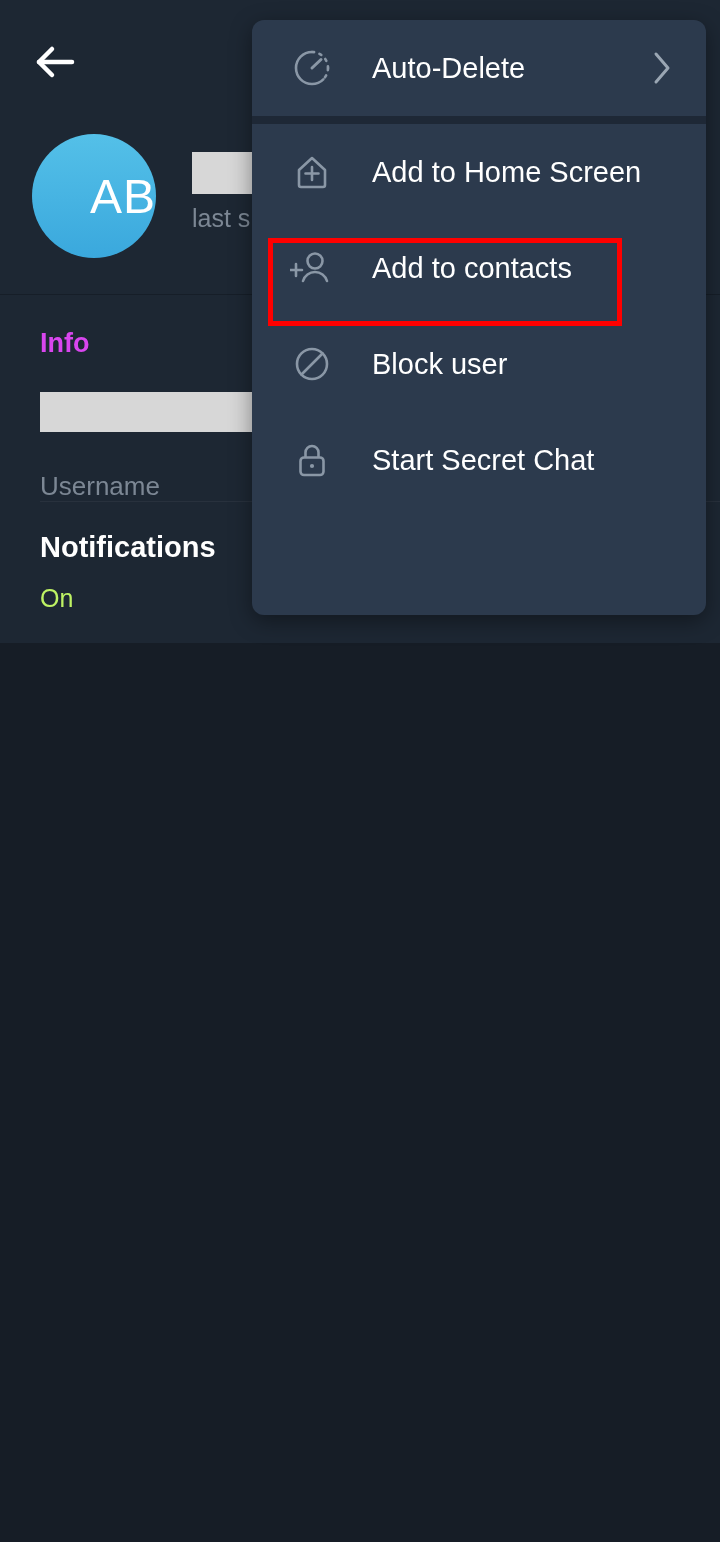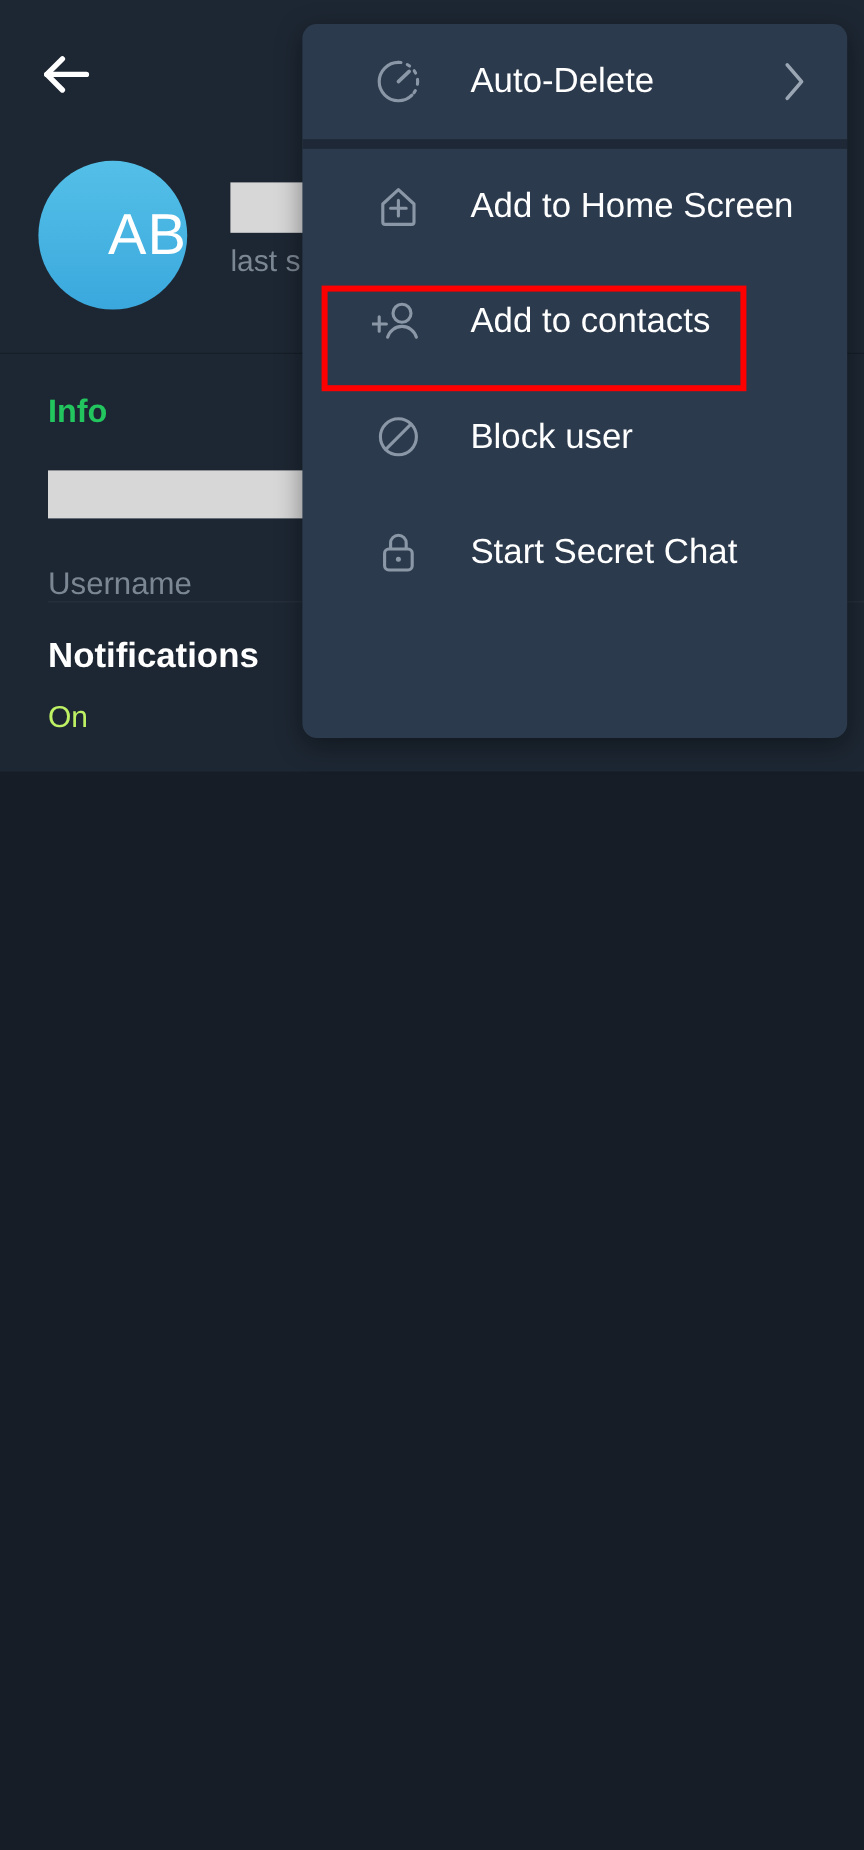--- a/index.html
+++ b/index.html
@@ -38,21 +38,21 @@
   }
   .status-line {
     position:absolute; left:192px; top:204px;
     color:#7c8794; font-size:25px; white-space:nowrap;
   }
 
   
   .info-section { position:absolute; left:0; top:296px; width:720px; }
   .info-title {
     position:absolute; left:40px; top:32px;
-    color:#22c55e; font-size:27px; font-weight:700;
+    color:#d946ef; font-size:27px; font-weight:700;
   }
   .redact-username {
     position:absolute; left:40px; top:96px; width:230px; height:40px;
     background:#d7d7d7;
   }
   .info-sub {
     position:absolute; left:40px; top:146px;
     color:#7c8794; font-size:26px;margin-top:29px;
   }
   .info-divider {
@@ -71,21 +71,21 @@
   
   .menu {
     position:absolute; left:252px; top:20px; width:454px; height:595px;
     background:#2c3a4d;
     border-radius:12px;
     box-shadow:0 6px 22px rgba(0,0,0,.40);
     overflow:hidden;
   }
   .menu-item {
     position:relative; display:flex; align-items:center;
-    height:96px; padding-left:58px;
+    height:96px; padding-left:38px;
   }
   .menu-item .mi-icon {
     width:44px; height:44px; flex:0 0 44px;
     display:flex; align-items:center; justify-content:center;
   }
   .menu-item .mi-label {
     margin-left:38px; color:#ffffff; font-size:29px; white-space:nowrap;
   }
   .menu-item .mi-chevron {
     position:absolute; right:34px; top:50%; transform:translateY(-50%);

